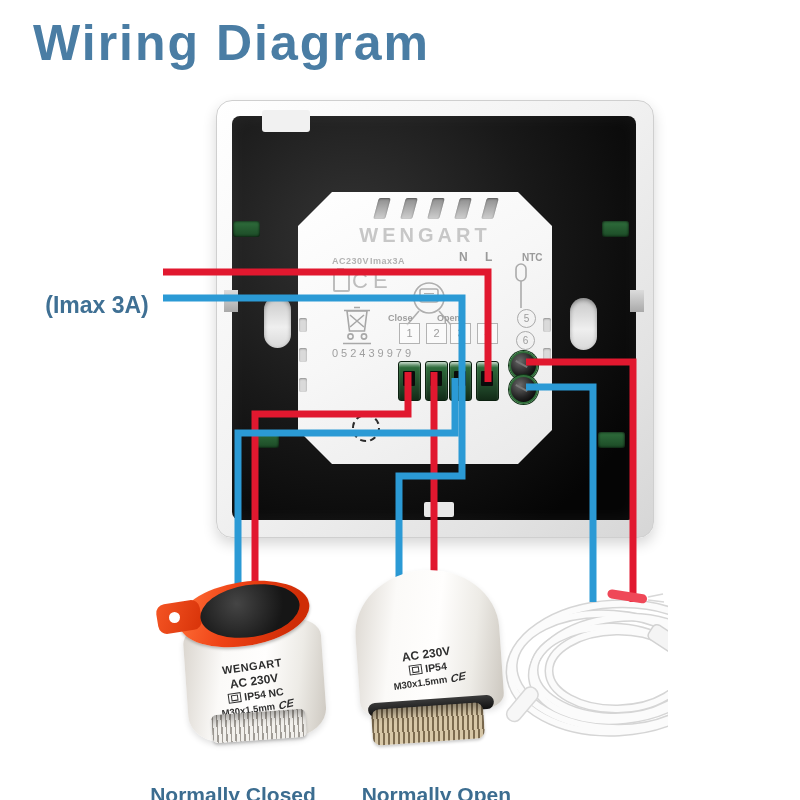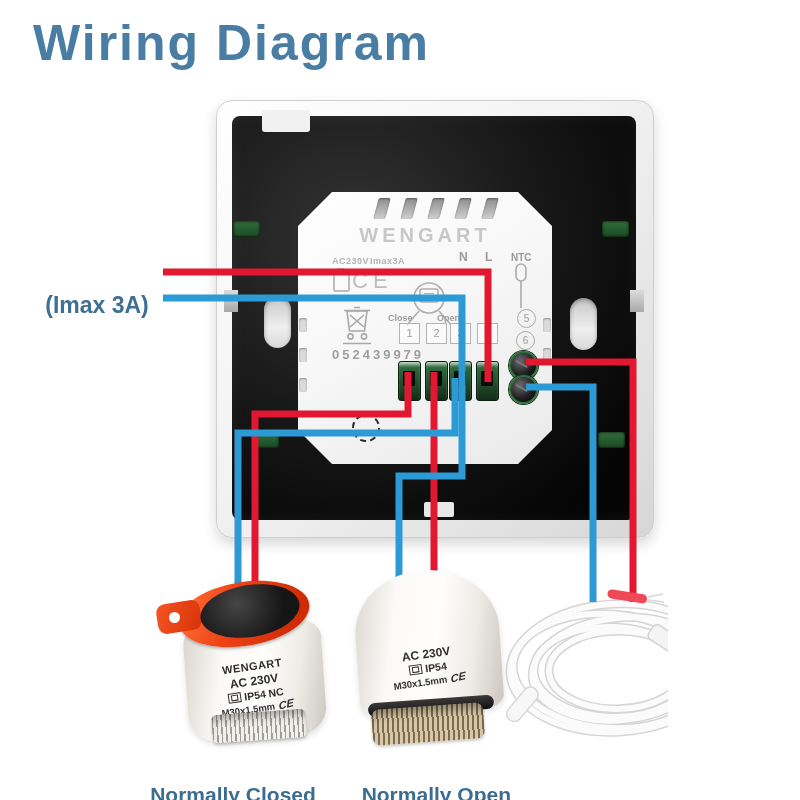--- a/index.html
+++ b/index.html
@@ -35,21 +35,21 @@
           background:linear-gradient(150deg,#ffffff 0%,#f7f7f7 45%,#e9e9e9 100%);
           clip-path:polygon(34px 0,220px 0,254px 34px,254px 238px,220px 272px,34px 272px,0 238px,0 34px);}
   .vent{top:6px;width:12px;height:21px;transform:skewX(-15deg);border-radius:2px;
         background:linear-gradient(180deg,#8d8d8d,#cfcfcf);box-shadow:inset 0 1px 2px rgba(0,0,0,.4);}
   .brand{left:24px;top:32px;width:206px;text-align:center;font-size:20px;font-weight:800;letter-spacing:4px;color:#c7c7c7;}
   .tiny{font-size:9px;color:#b2b2b2;font-weight:700;letter-spacing:.5px;}
   .nl{font-size:12px;color:#9a9a9a;font-weight:700;}
   .cemark{left:54px;top:76px;font-size:22px;font-weight:500;letter-spacing:5px;color:#bdbdbd;}
   .fuse{left:35px;top:81px;width:13px;height:15px;border:2px solid #bdbdbd;border-radius:2px;}
   .fuse::before{content:"";position:absolute;left:2px;top:-7px;width:7px;height:3px;background:#c4c4c4;}
-  .serial{left:34px;top:155px;font-size:13px;letter-spacing:3px;color:#9f9f9f;font-weight:700;}
+  .serial{left:34px;top:155px;font-size:11px;letter-spacing:3px;color:#9f9f9f;font-weight:400;}
   .tbox{top:131px;width:19px;height:19px;border:1px solid #b3b3b3;color:#9e9e9e;font-size:11px;
         text-align:center;line-height:19px;background:rgba(255,255,255,.5);}
   .smalllab{font-size:9px;color:#9e9e9e;font-weight:700;}
   .circ{width:17px;height:17px;border-radius:50%;border:1px solid #aaaaaa;color:#9b9b9b;font-size:10px;
         text-align:center;line-height:17px;}
   .gblock{top:169px;width:21px;height:38px;border-radius:3px;z-index:4;
           background:linear-gradient(180deg,#46895366 0%,#2d6a3a 15%,#1c3f24 75%,#122b17);
           border:1px solid #0c2010;box-shadow:inset 0 2px 2px rgba(255,255,255,.25);}
   .gblock::after{content:"";position:absolute;left:4px;top:9px;width:12px;height:15px;background:#0b0b0b;border-radius:1px;}
   .screwT{width:25px;height:25px;border-radius:50%;z-index:4;border:2px solid #2f6d39;
@@ -130,21 +130,21 @@
     <div class="abs sideslot" style="left:1px;top:186px;"></div>
     <div class="abs sideslot" style="left:245px;top:126px;"></div>
     <div class="abs sideslot" style="left:245px;top:156px;"></div>
 
     <div class="abs brand">WENGART</div>
 
     <div class="abs tiny" style="left:34px;top:64px;">AC230V</div>
     <div class="abs tiny" style="left:72px;top:64px;">Imax3A</div>
     <div class="abs nl" style="left:161px;top:58px;">N</div>
     <div class="abs nl" style="left:187px;top:58px;">L</div>
-    <div class="abs nl" style="left:213px;top:60px;font-size:10px;">NTC</div>
+    <div class="abs nl" style="left:224px;top:60px;font-size:10px;">NTC</div>
 
     <div class="abs fuse"></div>
     <div class="abs cemark">CE</div>
 
     <svg class="abs" style="left:36px;top:105px;" width="46" height="50" viewBox="0 0 46 50">
       <g fill="none" stroke="#a8a8a8" stroke-width="1.6">
         <path d="M13 14 h20 l-2.5 20 h-15 z"></path>
         <path d="M10 13.5 h26"></path>
         <path d="M20 10.5 h6"></path>
         <path d="M16 18 L30 30 M30 18 L16 30"></path>

